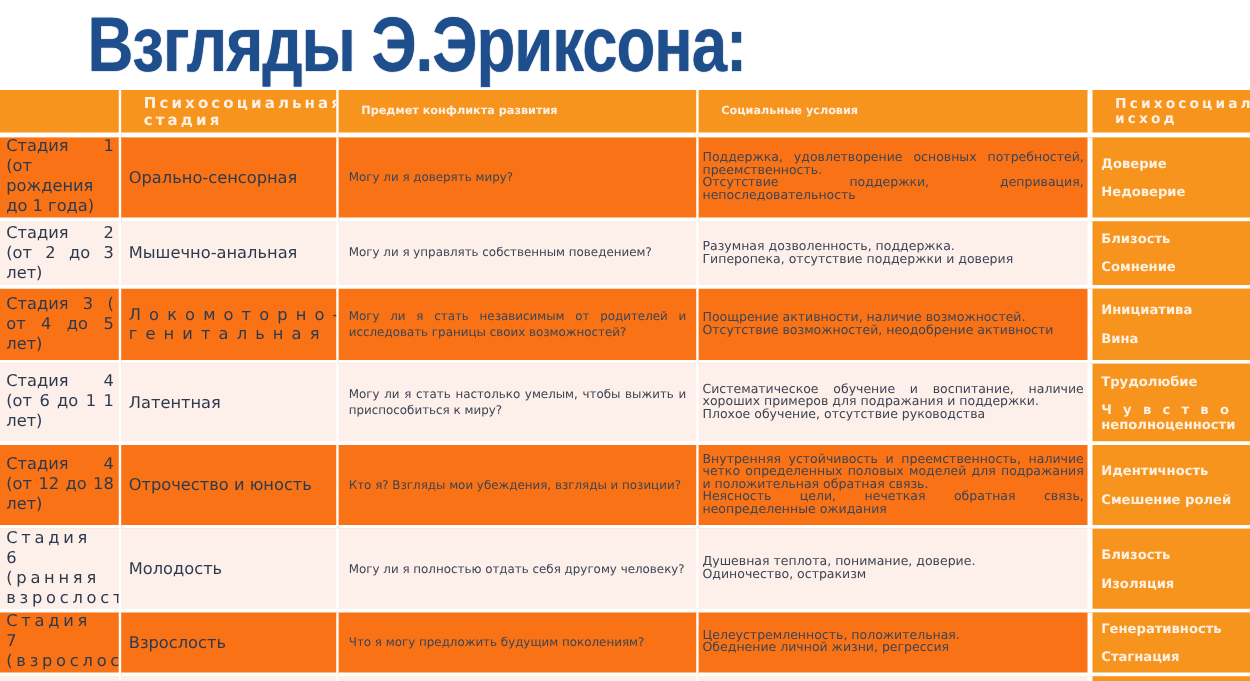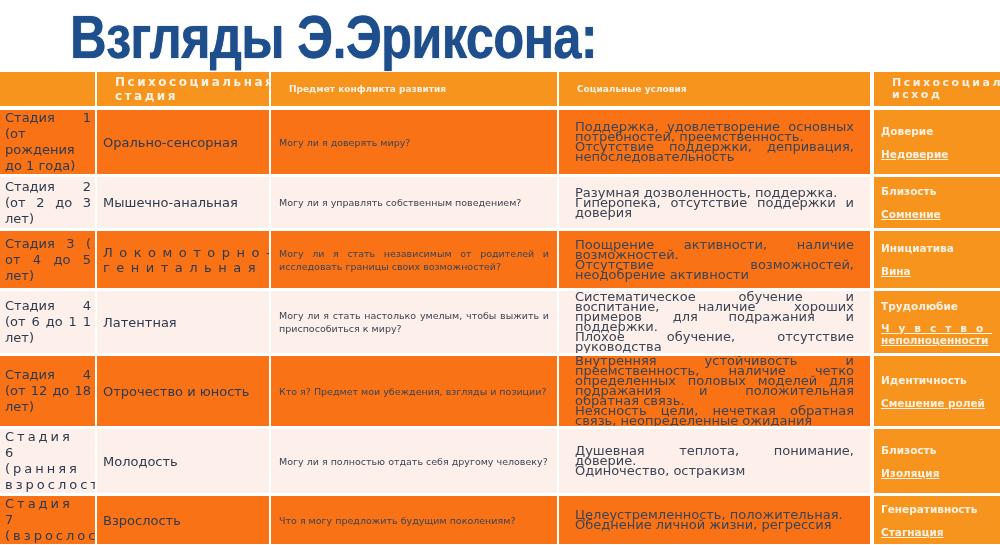--- a/index.html
+++ b/index.html
@@ -51,29 +51,29 @@
     .row-dark td.c { background: #f97316; }
     .row-light td.c { background: #fdefe9; }
     td.col-age {
       font-size: 13px; color: #2d3a4e; padding: 0 4px 0 5px; line-height: 16px;
       text-align: justify;
     }
     td.col-age.spaced { letter-spacing: 3px; }
     td.col-stage { font-size: 13px; color: #2d3a4e; padding: 0 6px; line-height: 15px; }
     td.col-stage.spaced { letter-spacing: 6.5px; }
     td.col-question { font-size: 9.5px; color: #3b4455; padding: 0 8px; line-height: 13px; text-align: justify; }
-    td.col-social { font-size: 13px; color: #3b4455; padding: 0 16px; line-height: 10px; text-align: justify; }
+    td.col-social { font-size: 10px; color: #3b4455; padding: 0 3px; line-height: 10px; text-align: justify; }
     td.col-outcome {
       background: #f7941d !important;
       color: #fdf1e3; font-weight: bold; font-size: 10.5px;
       padding: 0 7px;
       border-left: 2px solid #ffffff;
     }
     .out-line { display: block; line-height: 14px; }
-    .out-line + .out-line { margin-top: 9px; text-decoration: underline; }
+    .out-line + .out-line { margin-top: 9px; }
     .out-spaced { letter-spacing: 9px; }
     .social-line { display: block; }
   </style>
 </head>
 <body>
 
 <div class="title">Взгляды Э.Эриксона:</div>
 
 <table class="table">
   <colgroup>
@@ -149,21 +149,21 @@
         <span class="out-line" style="line-height:12px">
           <span class="out-spaced">Чувство</span><br>
           <span>неполноценности</span>
         </span>
       </td>
     </tr>
 
     <tr class="row-dark" style="height:67px">
       <td class="c col-age">Стадия 4 (от 12 до 18 лет)</td>
       <td class="c col-stage">Отрочество и юность</td>
-      <td class="c col-question">Кто я? Предмет мои убеждения, взгляды и позиции?</td>
+      <td class="c col-question">Кто я? Взгляды мои убеждения, взгляды и позиции?</td>
       <td class="c col-social">
         <span class="social-line">Внутренняя устойчивость и преемственность, наличие четко определенных половых моделей для подражания и положительная обратная связь.</span>
         <span class="social-line">Неясность цели, нечеткая обратная связь, неопределенные ожидания</span>
       </td>
       <td class="c col-outcome">
         <span class="out-line">Идентичность</span>
         <span class="out-line">Смешение ролей</span>
       </td>
     </tr>
 

